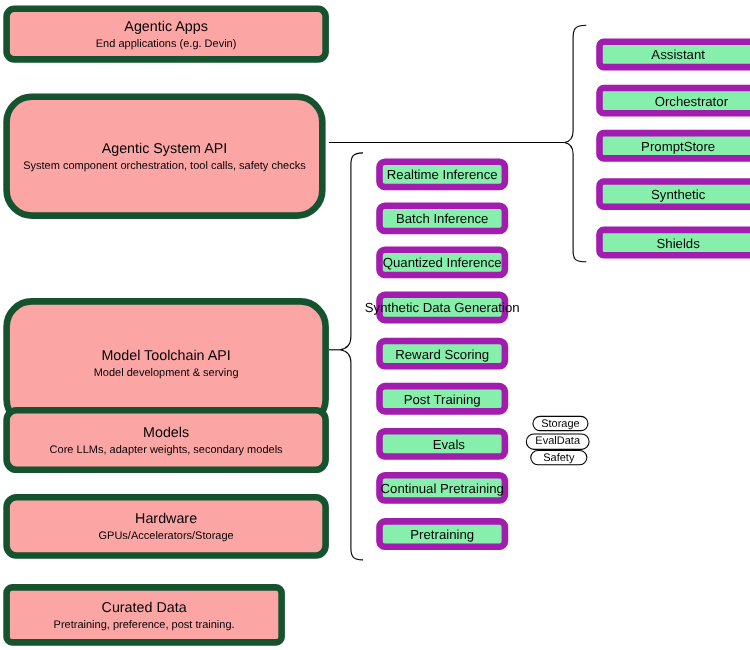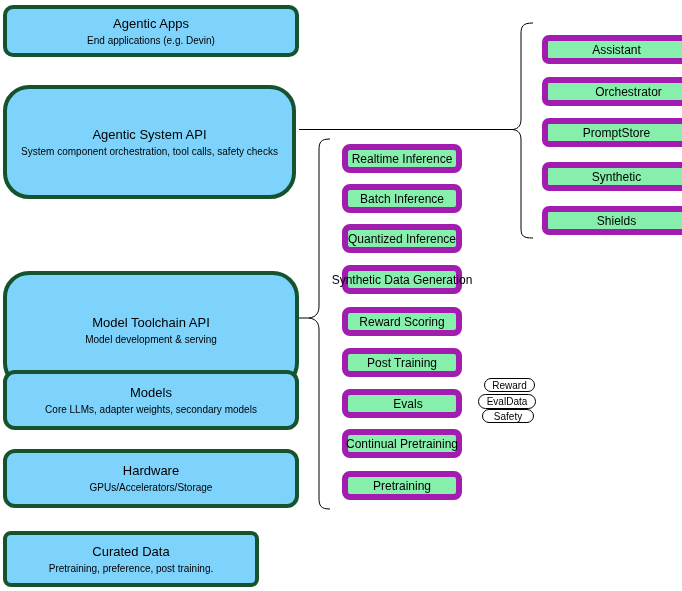--- a/index.html
+++ b/index.html
@@ -7,22 +7,22 @@
   .canvas{
     position:relative;
     width:682px;height:591px;
     background:#ffffff;
     font-family:"Liberation Sans", sans-serif;
     color:#000000;
     overflow:hidden;
   }
   .node{
     position:absolute;
-    border:4px solid #14532d;
-    background:#7dd3fc;
+    border:6px solid #14532d;
+    background:#fca5a5;
     display:flex;
     flex-direction:column;
     align-items:center;
     justify-content:center;
     text-align:center;
     z-index:2;
   }
   .node .title{
     font-size:13px;
     line-height:16px;
@@ -119,21 +119,21 @@
   <div class="mid-node" style="top:144px;">Realtime Inference</div>
   <div class="mid-node" style="top:184px;">Batch Inference</div>
   <div class="mid-node" style="top:224px;">Quantized Inference</div>
   <div class="mid-node" style="top:265px;">Synthetic Data Generation</div>
   <div class="mid-node" style="top:307px;">Reward Scoring</div>
   <div class="mid-node" style="top:348px;">Post Training</div>
   <div class="mid-node" style="top:389px;padding-left:12px;">Evals</div>
   <div class="mid-node" style="top:429px;">Continual Pretraining</div>
   <div class="mid-node" style="top:471px;">Pretraining</div>
 
-  <div class="pill" style="left:484px;top:378px;width:51px;height:14px;">Reward</div>
+  <div class="pill" style="left:484px;top:378px;width:51px;height:14px;">Storage</div>
   <div class="pill" style="left:478px;top:394px;width:58px;height:15px;">EvalData</div>
   <div class="pill" style="left:482px;top:409px;width:52px;height:14px;">Safety</div>
 
   <div class="right-node" style="top:35px;">Assistant</div>
   <div class="right-node" style="top:77px;padding-left:24px;">Orchestrator</div>
   <div class="right-node" style="top:118px;">PromptStore</div>
   <div class="right-node" style="top:162px;">Synthetic</div>
   <div class="right-node" style="top:206px;">Shields</div>
 
 </div>

